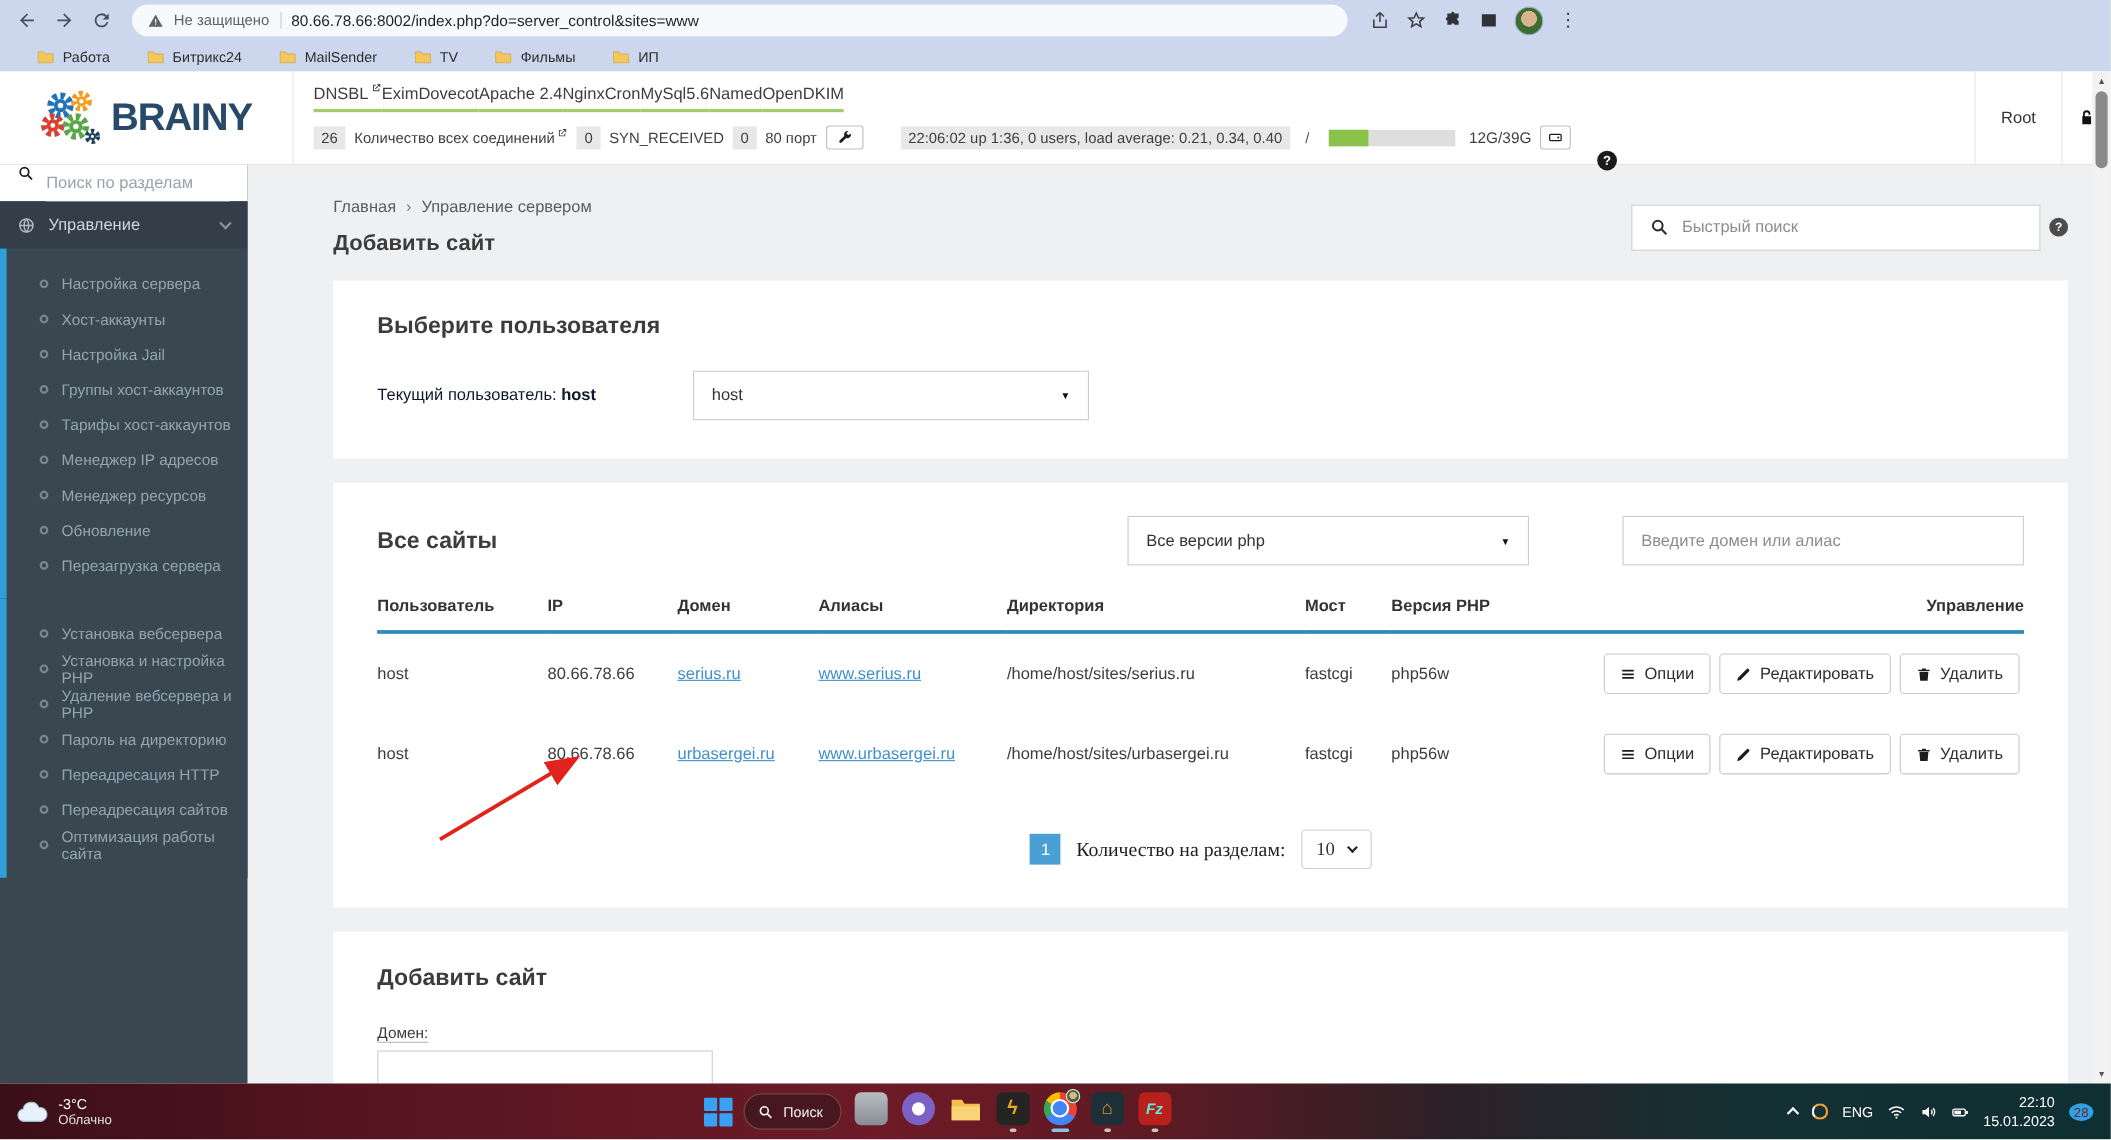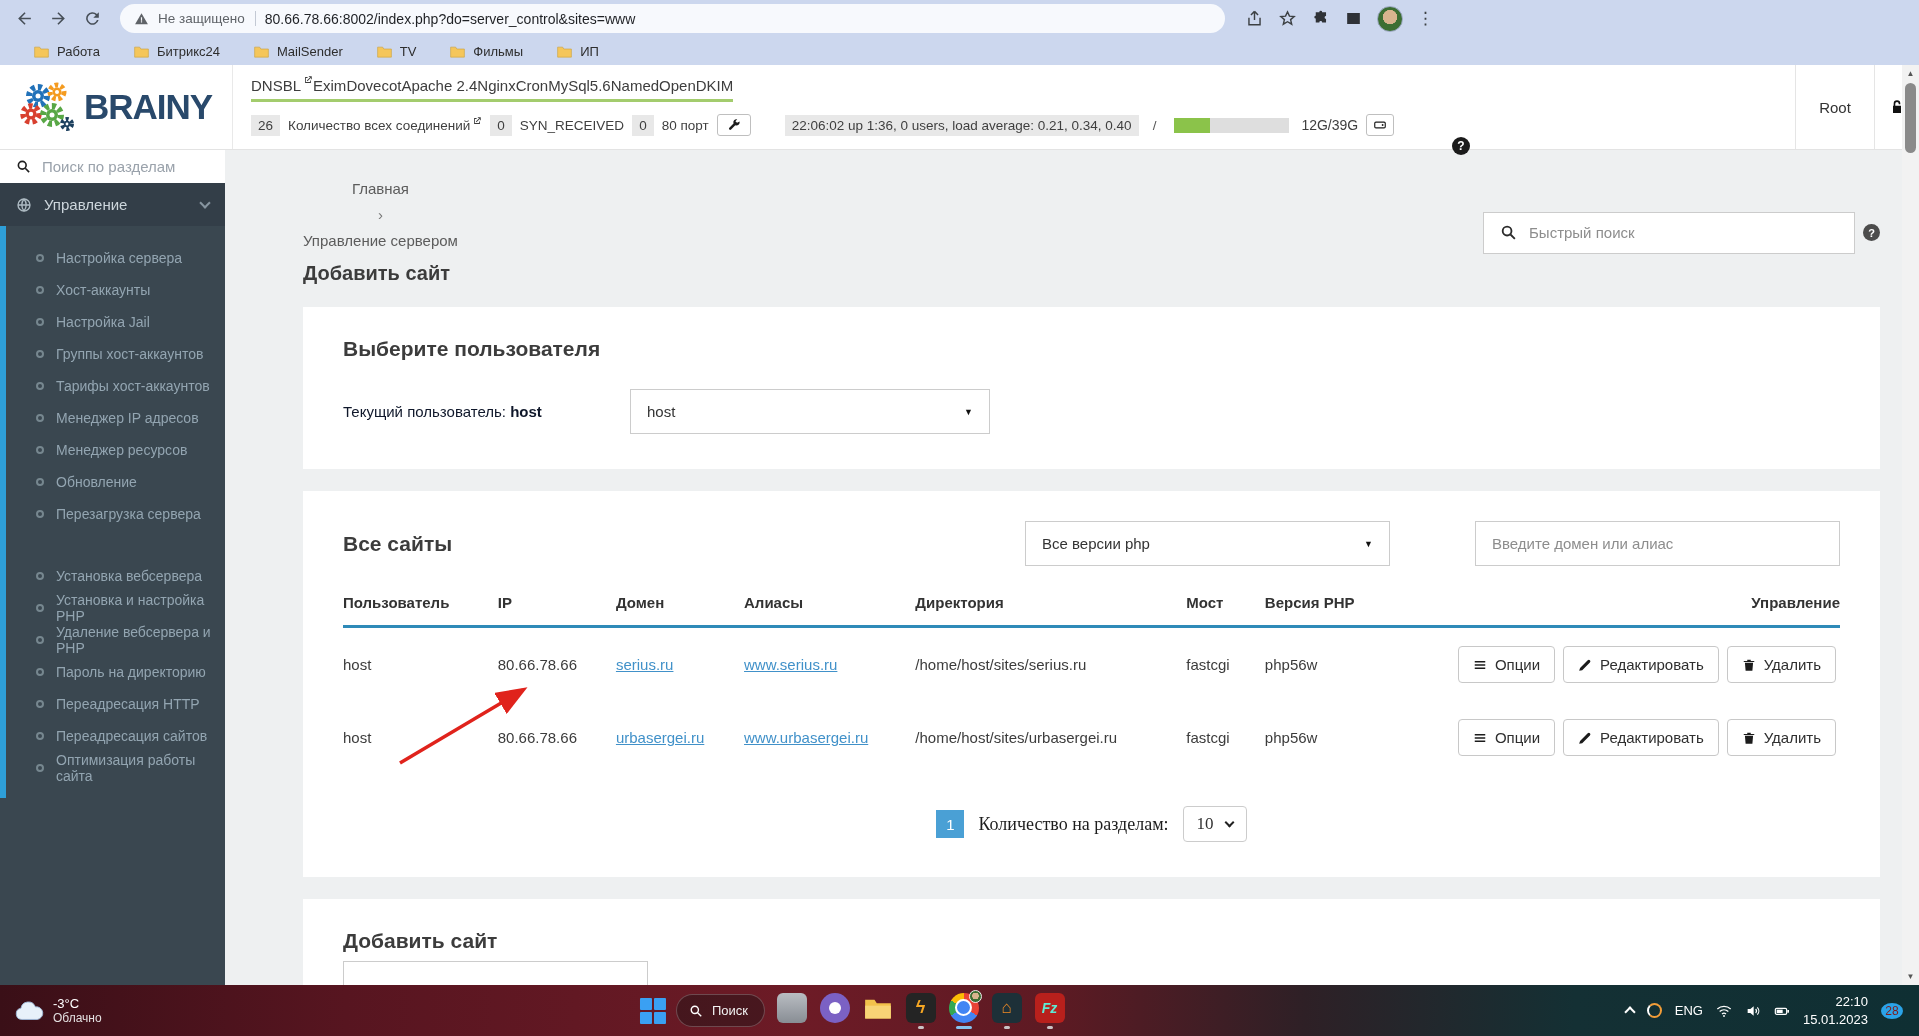--- a/index.html
+++ b/index.html
@@ -19,54 +19,54 @@
   .tb-right { display:flex; align-items:center; gap:14px; margin-left:14px; color:#333; }
   .tb-right svg { width:19px; height:19px; }
   .avatar { width:26px; height:26px; border-radius:50%; background:radial-gradient(circle at 50% 42%, #d8b48e 0 38%, #3c6e32 40%); border:1px solid #9aa7c0; }
   .kebab { font-size:17px; color:#3c4043; letter-spacing:0; }
   .bookmarks { height:28px; display:flex; align-items:center; gap:34px; padding-left:34px; }
   .bm { display:flex; align-items:center; gap:8px; font-size:13px; color:#2d2d2d; }
   .bm svg { width:15px; height:13px; }
 
   
   .site-header { height:85px; background:#fff; display:flex; border-bottom:1px solid #e3e3e3; position:relative; }
-  .logo-col { width:233px; border-right:1px solid #e9e9e9; display:flex; align-items:center; justify-content:center; gap:8px; }
+  .logo-col { width:267px; border-right:1px solid #e9e9e9; display:flex; align-items:center; justify-content:center; gap:8px; }
   .brand { font-size:35px; font-weight:800; color:#29496b; letter-spacing:-1px; }
   .nav-col { flex:1; padding:12px 0 0 18px; }
   .nav-links { display:flex; }
   .nav-link { font-size:15px; color:#3d3d3d; text-decoration:none; padding-bottom:5px; border-bottom:3px solid #a3cc6d; display:flex; align-items:flex-start; gap:2px; }
   .ext { width:10px; height:10px; margin-top:-2px; color:#3d3d3d; }
   .status-row { display:flex; align-items:center; gap:8px; margin-top:12px; font-size:13.5px; color:#3f3f3f; }
   .badge { background:#e8e8e8; padding:3px 7px; color:#3f3f3f; }
   .mini-btn { background:#fff; border:1px solid #bfbfbf; border-radius:3px; padding:3px 9px; display:flex; align-items:center; }
   .mini-btn svg { width:14px; height:14px; color:#1d1d1d; }
   .progress { width:115px; height:15px; background:#dedede; margin:0 4px; }
   .progress>i { display:block; height:100%; background:#8bc34a; }
   .hdr-help { position:absolute; left:1452px; top:72px; width:18px; height:18px; border-radius:50%; background:#1b1b1b; color:#fff; font-size:12px; font-weight:bold; display:flex; align-items:center; justify-content:center; }
   .root-col { width:79px; border-left:1px solid #e5e5e5; display:flex; align-items:center; justify-content:center; font-size:15px; color:#333; }
   .lock-col { width:45px; border-left:1px solid #e5e5e5; display:flex; align-items:center; justify-content:center; }
   .lock-col svg { width:16px; height:18px; color:#111; }
 
   
   .site-body { display:flex; height:835px; margin-right:17px; }
   .sidebar { width:225px; background:#3a4750; flex-shrink:0; }
-  .side-search { height:33px; background:#fff; display:flex; align-items:center; gap:11px; padding:0 16px; }
+  .side-search { height:33px; background:#fff; display:flex; gap:11px; padding:0 16px; }
   .side-search svg { width:15px; height:15px; color:#1f1f1f; flex-shrink:0; }
   .side-search input { border:none; outline:none; width:100%; font-size:15px; color:#333; font-family:"Liberation Sans",sans-serif; }
   .side-search input::placeholder { color:#9aa2ab; }
   .side-section { height:43px; background:#333e48; display:flex; align-items:center; gap:12px; padding:0 16px; color:#cdd6dc; font-size:15px; }
   .side-section svg { width:16px; height:16px; color:#aebbc3; flex-shrink:0; }
   .chev { width:8px; height:8px; border-right:2px solid #8795a0; border-bottom:2px solid #8795a0; transform:rotate(45deg); margin-left:auto; margin-top:-4px; }
   .side-sub { border-left:6px solid #2e9fd8; padding:16px 0 14px 0; background:#3a4750; }
   .side-item { height:32px; display:flex; align-items:center; gap:12px; padding-left:30px; font-size:14px; color:#93a5b1; }
   .side-item .dot { width:8px; height:8px; border:2px solid #76playacc; border:2px solid #76878f; border-radius:50%; flex-shrink:0; }
 
   .main { flex:1; padding:30px 22px 0 78px; overflow:hidden; }
   .topbar { display:flex; align-items:center; }
-  .crumbs { font-size:15px; color:#5c5c5c; display:flex; gap:9px; align-items:center;flex-direction:column; }
+  .crumbs { font-size:15px; color:#5c5c5c; display:flex; gap:9px; align-items:center; }
   .crumbs .sep { color:#777; }
   .page-title { font-size:20px; font-weight:700; color:#3c3c3c; margin-top:13px; }
   .qsearch { margin-left:auto; width:372px; height:42px; background:#fff; border:1px solid #ccc; display:flex; align-items:center; gap:12px; padding:0 16px; }
   .qsearch svg { width:17px; height:17px; color:#2b2b2b; flex-shrink:0; }
   .qsearch input { border:none; outline:none; width:100%; font-size:15px; font-family:"Liberation Sans",sans-serif; color:#333; }
   .qsearch input::placeholder { color:#8d8d8d; }
   .main-help { width:17px; height:17px; border-radius:50%; background:#4c4c4c; color:#fff; font-size:11px; font-weight:bold; display:flex; align-items:center; justify-content:center; margin-left:8px; flex-shrink:0; }
 
   .card { background:#fff; margin-top:22px; padding:30px 40px 35px 40px; }
   .card h2 { font-size:21px; font-weight:700; color:#3c3c3c; }
@@ -544,20 +544,21 @@
           <span class="plabel">Количество на разделам:</span>
           <div class="pp-select">
             <span>10</span>
             <span class="vchev"></span>
           </div>
         </div>
       </div>
 
       <div class="card">
         <h2>Добавить сайт</h2>
+        <div class="dom-label">Домен:</div>
         <div class="dom-field"></div>
       </div>
     </div>
   </div>
 
   <svg class="red-arrow" width="170" height="105">
     <defs>
       <marker id="arrh" markerWidth="9" markerHeight="7" refX="7.5" refY="3.5" orient="auto">
         <polygon points="0 0, 9 3.5, 0 7" fill="#e0231c"></polygon>
       </marker>

